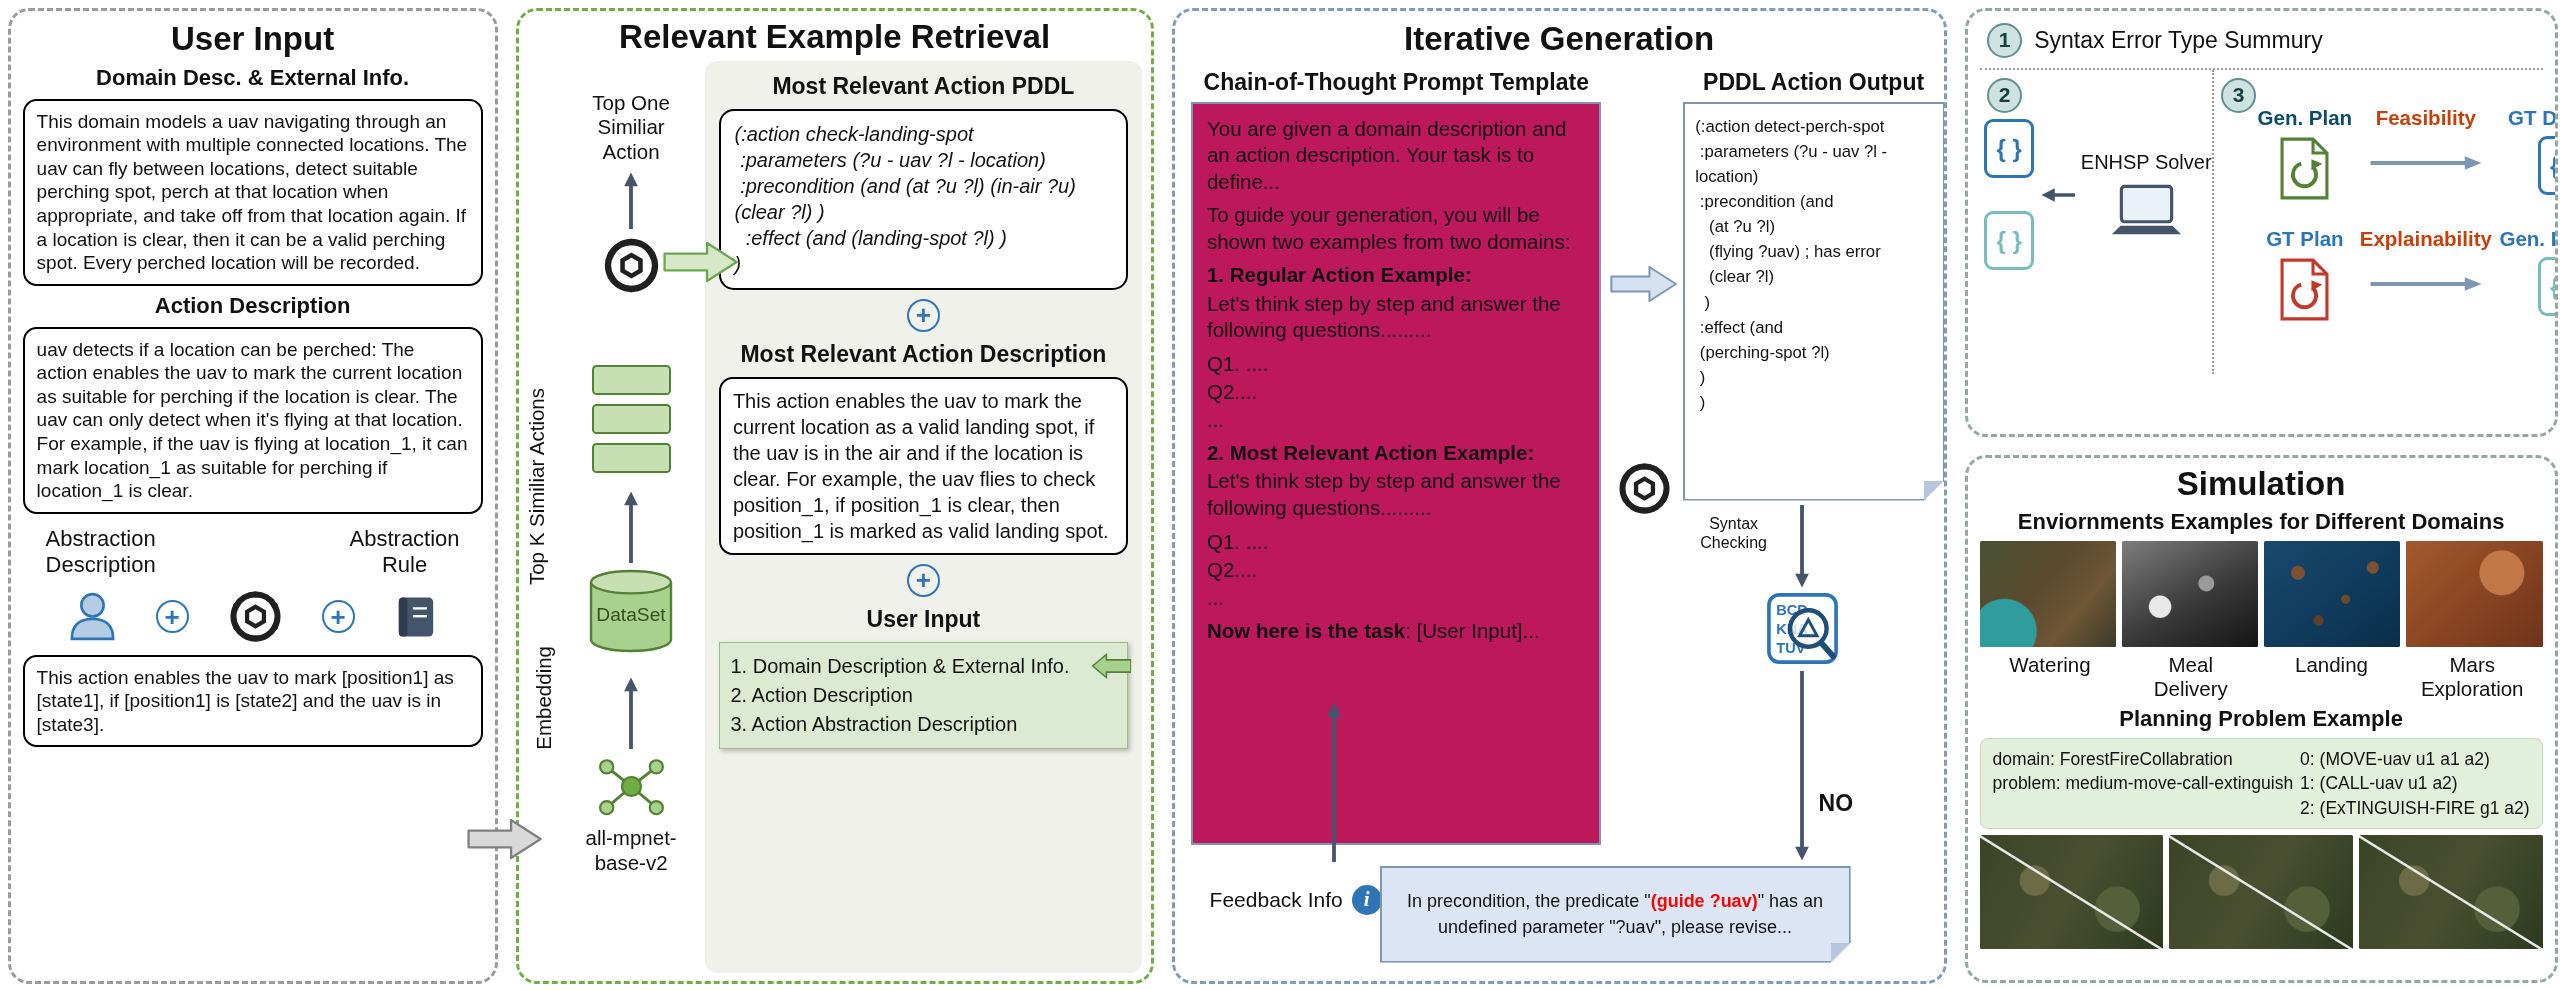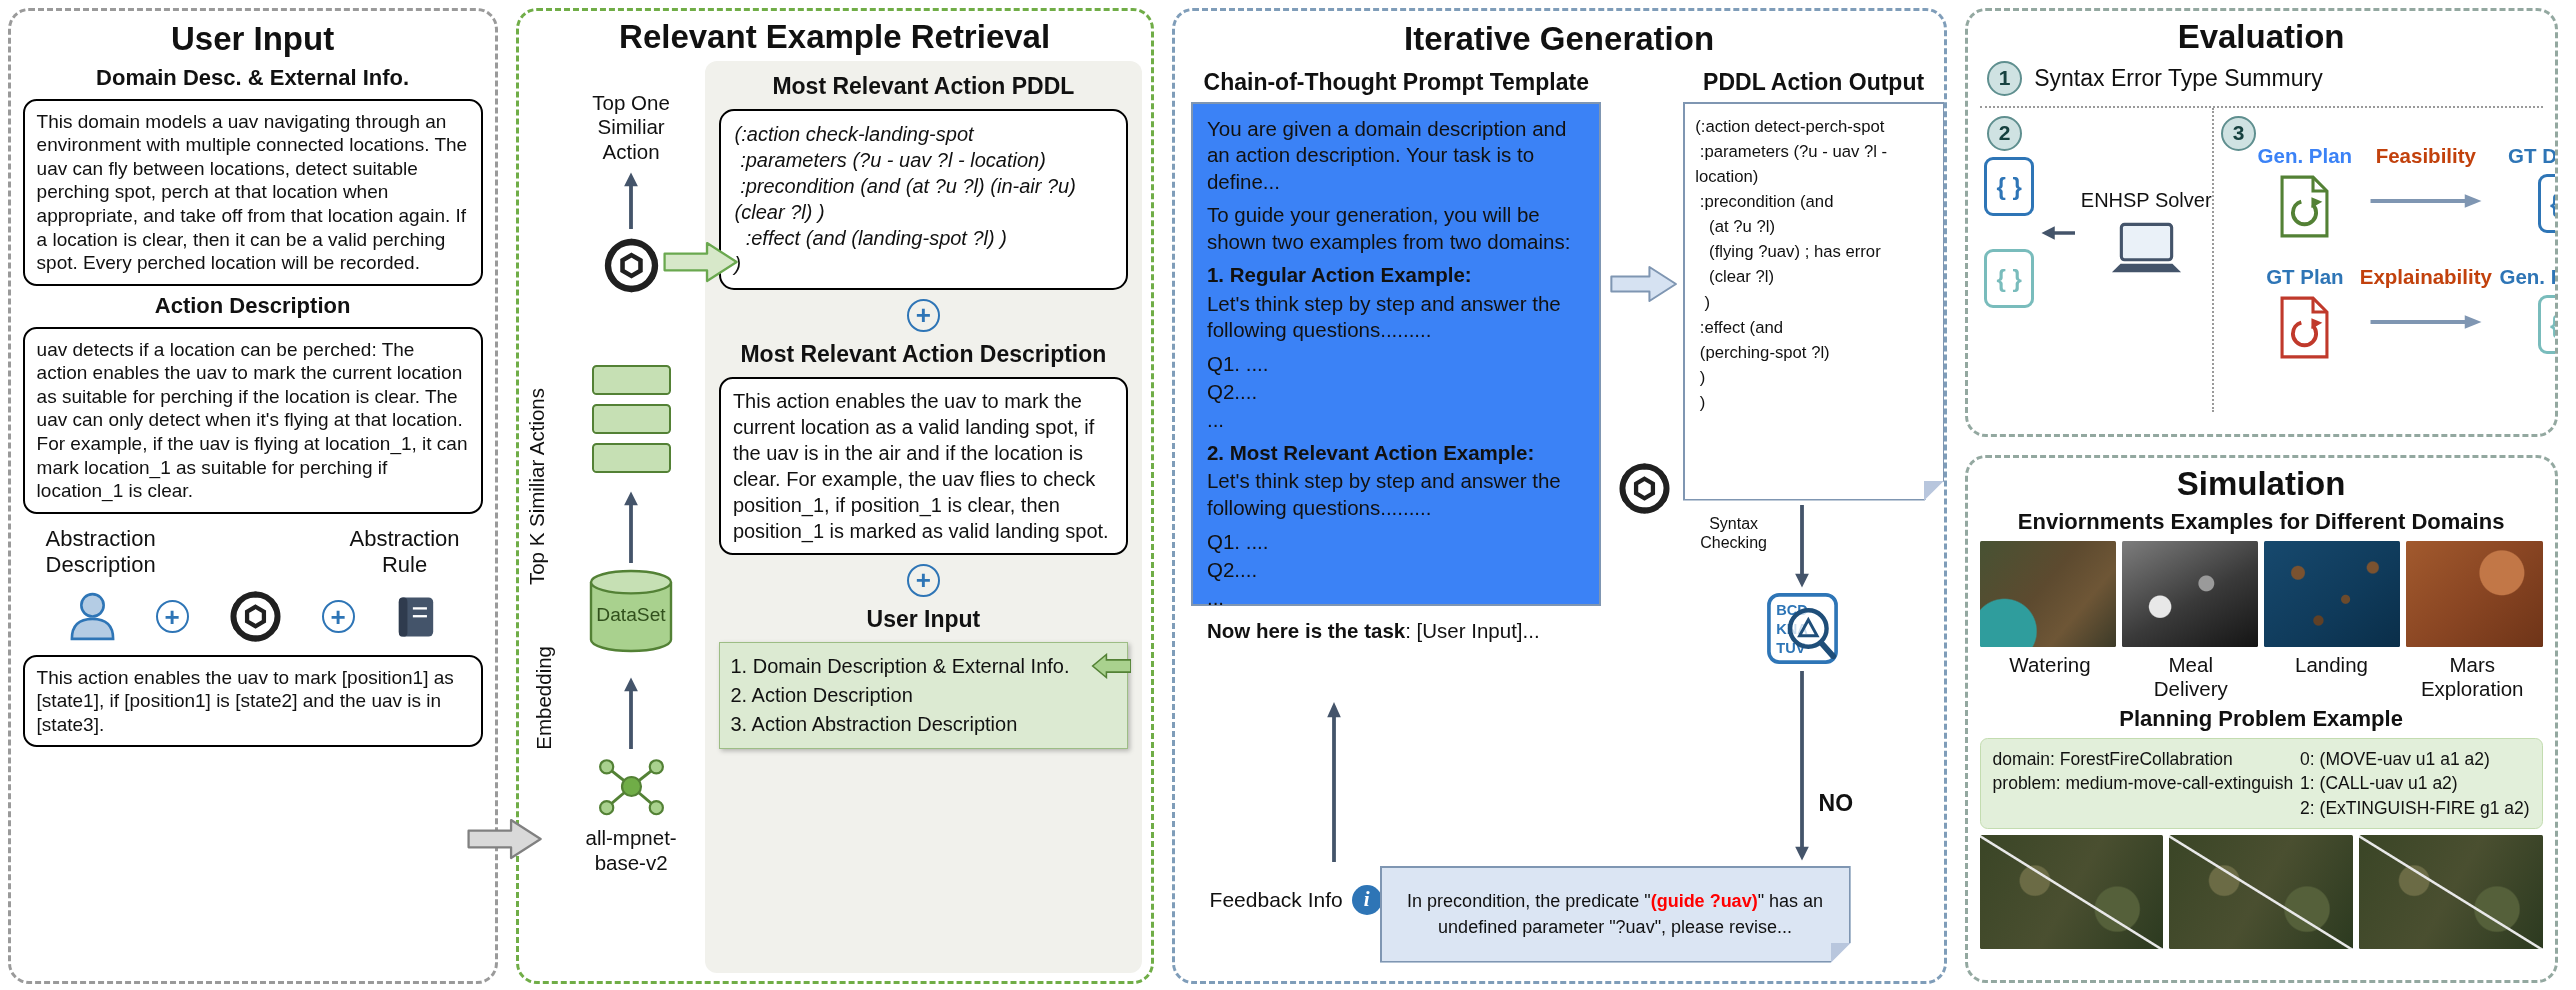--- a/index.html
+++ b/index.html
@@ -44,21 +44,21 @@
   .descbox { width:100%; }
   .greenbox { position:relative; width:100%; background:#dcead2; border:1.5px solid #9dbd85; box-shadow:2.3px 2.3px 4.6px rgba(0,0,0,.25);
     padding:9px 10.6px; font-size:20px; line-height:1.45; }
   .gb-line1 { position:relative; }
   .gb-arrow { position:absolute; right:-15px; top:1.5px; }
   .blockarrow-p2 { position:absolute; left:128px; top:179px; z-index:4; }
 
   
   .p3 .panel-title { position:absolute; top:9px; left:0; right:0; }
   .p3-h { position:absolute; font-size:23px; font-weight:bold; text-align:center; }
-  .prompt-box { position:absolute; left:16.7px; top:91px; width:410px; height:504px; border:2.3px solid #7f96b2; background:#3b82f6;
+  .prompt-box { position:absolute; left:16.7px; top:91px; width:410px; height:743px; border:2.3px solid #7f96b2; background:#be185d;
     padding:12px 13.7px; font-size:20.5px; line-height:1.3; }
   .prompt-box p { margin-bottom:6.8px; }
   .prompt-box p.tight { margin-bottom:1.5px; }
   .output-box { position:absolute; left:508px; top:91px; width:262px; height:399px; border:2.3px solid #7f96b2; background:#fff;
     padding:10.6px 10.6px; font-size:16.7px; line-height:1.5; }
   .doc-fold { clip-path:polygon(0 0,100% 0,100% calc(100% - 20px),calc(100% - 20px) 100%,0 100%); }
   .fold-corner { position:absolute; width:20.5px; height:20.5px; background:#b8c6dd; clip-path:polygon(0 100%,0 0,100% 0); }
   .feedback-box { position:absolute; left:205px; top:855px; width:471px; height:97px; border:2.3px solid #7f96b2; background:#dbe5f3;
     font-size:18px; line-height:1.45; text-align:center; display:flex; align-items:center; justify-content:center; padding:6px 16.7px; }
   .syntax-label { position:absolute; left:502px; top:503px; width:114px; text-align:center; font-size:16px; line-height:1.2; }
@@ -80,21 +80,21 @@
   .brace-icon { width:50px; height:59px; border-radius:9px; border:3px solid; font-size:24px; font-weight:bold;
     display:flex; align-items:center; justify-content:center; }
   .brace-blue { border-color:#2e75b6; color:#2e75b6; }
   .brace-teal { border-color:#79bcbc; color:#79bcbc; }
   .solver-col { display:flex; flex-direction:column; align-items:center; gap:10.6px; }
   .solver-lbl { font-size:20px; white-space:nowrap; }
   .eval-sec3 { flex:1; position:relative; padding:36px 4.6px 0 44px; }
   .sec3-grid { display:grid; grid-template-columns:1fr auto 1fr; row-gap:26px; column-gap:7.6px; justify-items:center; }
   .cell { display:flex; flex-direction:column; align-items:center; gap:6px; }
   .cell .lab { font-size:20.5px; font-weight:bold; white-space:nowrap; }
-  .lab-green { color:#3b82f6; } .lab-blue { color:#2e75b6; } .lab-black { color:#c2410c; font-weight:normal; }
+  .lab-green { color:#0c4a6e; } .lab-blue { color:#2e75b6; } .lab-black { color:#c2410c; font-weight:normal; }
   .cell .arr { margin-top:16.7px; }
 
   
   .sim-sub { font-size:22px; font-weight:bold; text-align:center; }
   .tiles4 { display:flex; gap:6px; }
   .tiles4 .tile { width:137px; height:106px; }
   .tile { border-radius:1.5px; }
   .tile-labels { display:flex; }
   .tile-labels div { width:143px; text-align:center; font-size:20.5px; line-height:1.15; }
   .tile-watering { background:radial-gradient(circle at 18% 85%, #2f9d9d 0 22%, rgba(0,0,0,0) 23%),
@@ -336,21 +336,20 @@
       <div>
         <span>In precondition, the predicate "</span><span class="red b">(guide ?uav)</span><span>" has an undefined parameter "?uav", please revise...</span>
       </div>
     </div>
     <div class="fold-corner" style="left:656px; top:932px;"></div>
   </section>
 
   <div class="right-col">
 
     <section class="panel p4">
-      <h1 class="panel-title">Evaluation</h1>
       <div class="eval-row1">
         <div class="badge">1</div>
         <div class="t">Syntax Error Type Summury</div>
       </div>
       <div class="eval-bottom">
         <div class="eval-sec2">
           <div class="badge">2</div>
           <div class="sec2-flex">
             <div class="brace-col">
               <div class="brace-icon brace-blue">{ }</div>

